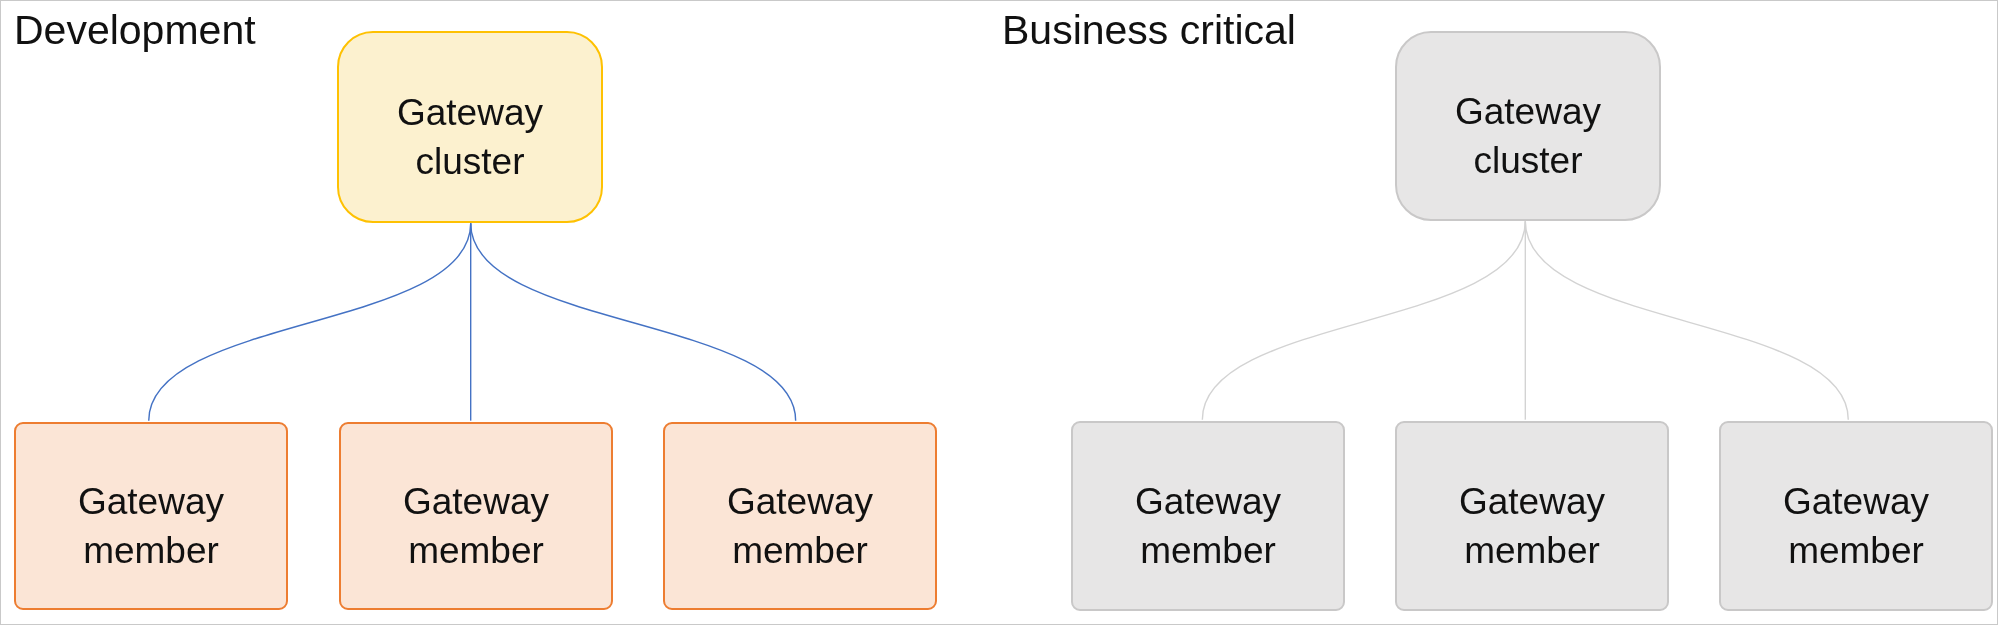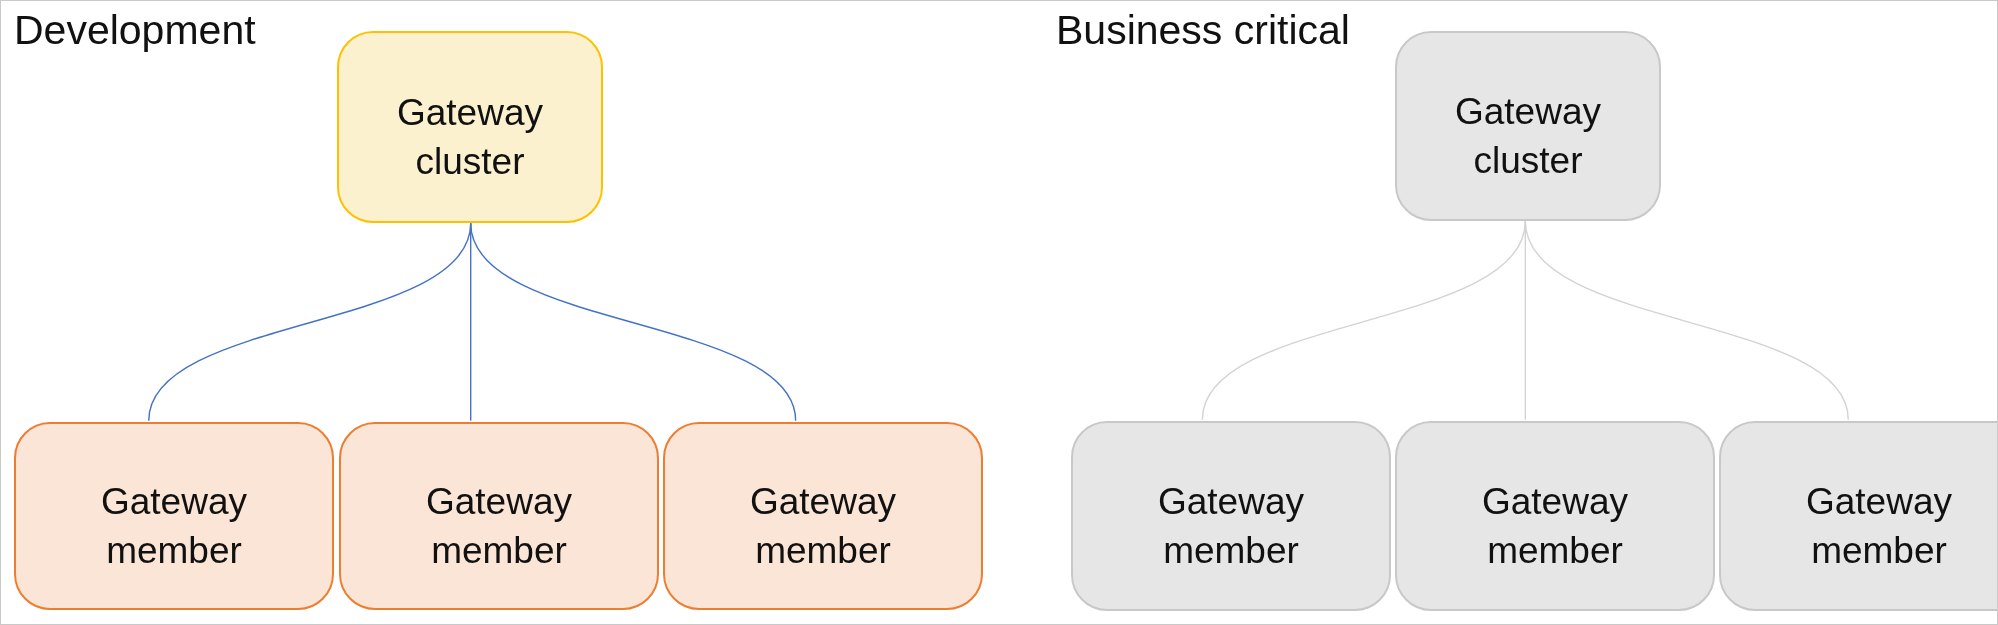--- a/index.html
+++ b/index.html
@@ -60,21 +60,21 @@
   .dev-member {
     background: var(--dev_member_fill, #fbe5d6);
     border: 2.5px solid var(--dev_member_border, #ed7d31);
   }
   .crit-node {
     background: var(--crit_node_fill, #e7e6e6);
     border: 2px solid var(--crit_node_border, #c9c8c8);
   }
 
   .cluster { width: 266px; height: 192px; top: 30px; }
-  .member  { width: 320px; height: 188px; top: 421px; }
+  .member  { width: 274px; height: 188px; top: 421px; border-radius: 9px; }
   .crit-node.cluster { height: 190px; }
   .crit-node.member  { top: 420px; height: 190px; }
 </style>
 </head>
 <body>
 
 <div class="canvas">
 
   <svg class="connectors" viewBox="0 0 1998 625" aria-hidden="true">
     <g>
@@ -84,21 +84,21 @@
     </g>
     <g>
       <path class="crit-line" d="M1527,221 C1527,329 1203,315 1203,420"></path>
       <path class="crit-line" d="M1527,221 L1527,420"></path>
       <path class="crit-line" d="M1527,221 C1527,329 1851,315 1851,420"></path>
     </g>
   </svg>
 
   <div class="section-title" style="left:13px">Development</div>
 
-  <div class="section-title" style="left:1055px">Business critical</div>
+  <div class="section-title" style="left:1001px">Business critical</div>
 
   <div class="node cluster dev-cluster" style="left:336px">
     <span class="node-label">Gateway cluster</span>
   </div>
 
   <div class="node member dev-member" style="left:13px">
     <span class="node-label">Gateway member</span>
   </div>
 
   <div class="node member dev-member" style="left:338px">

